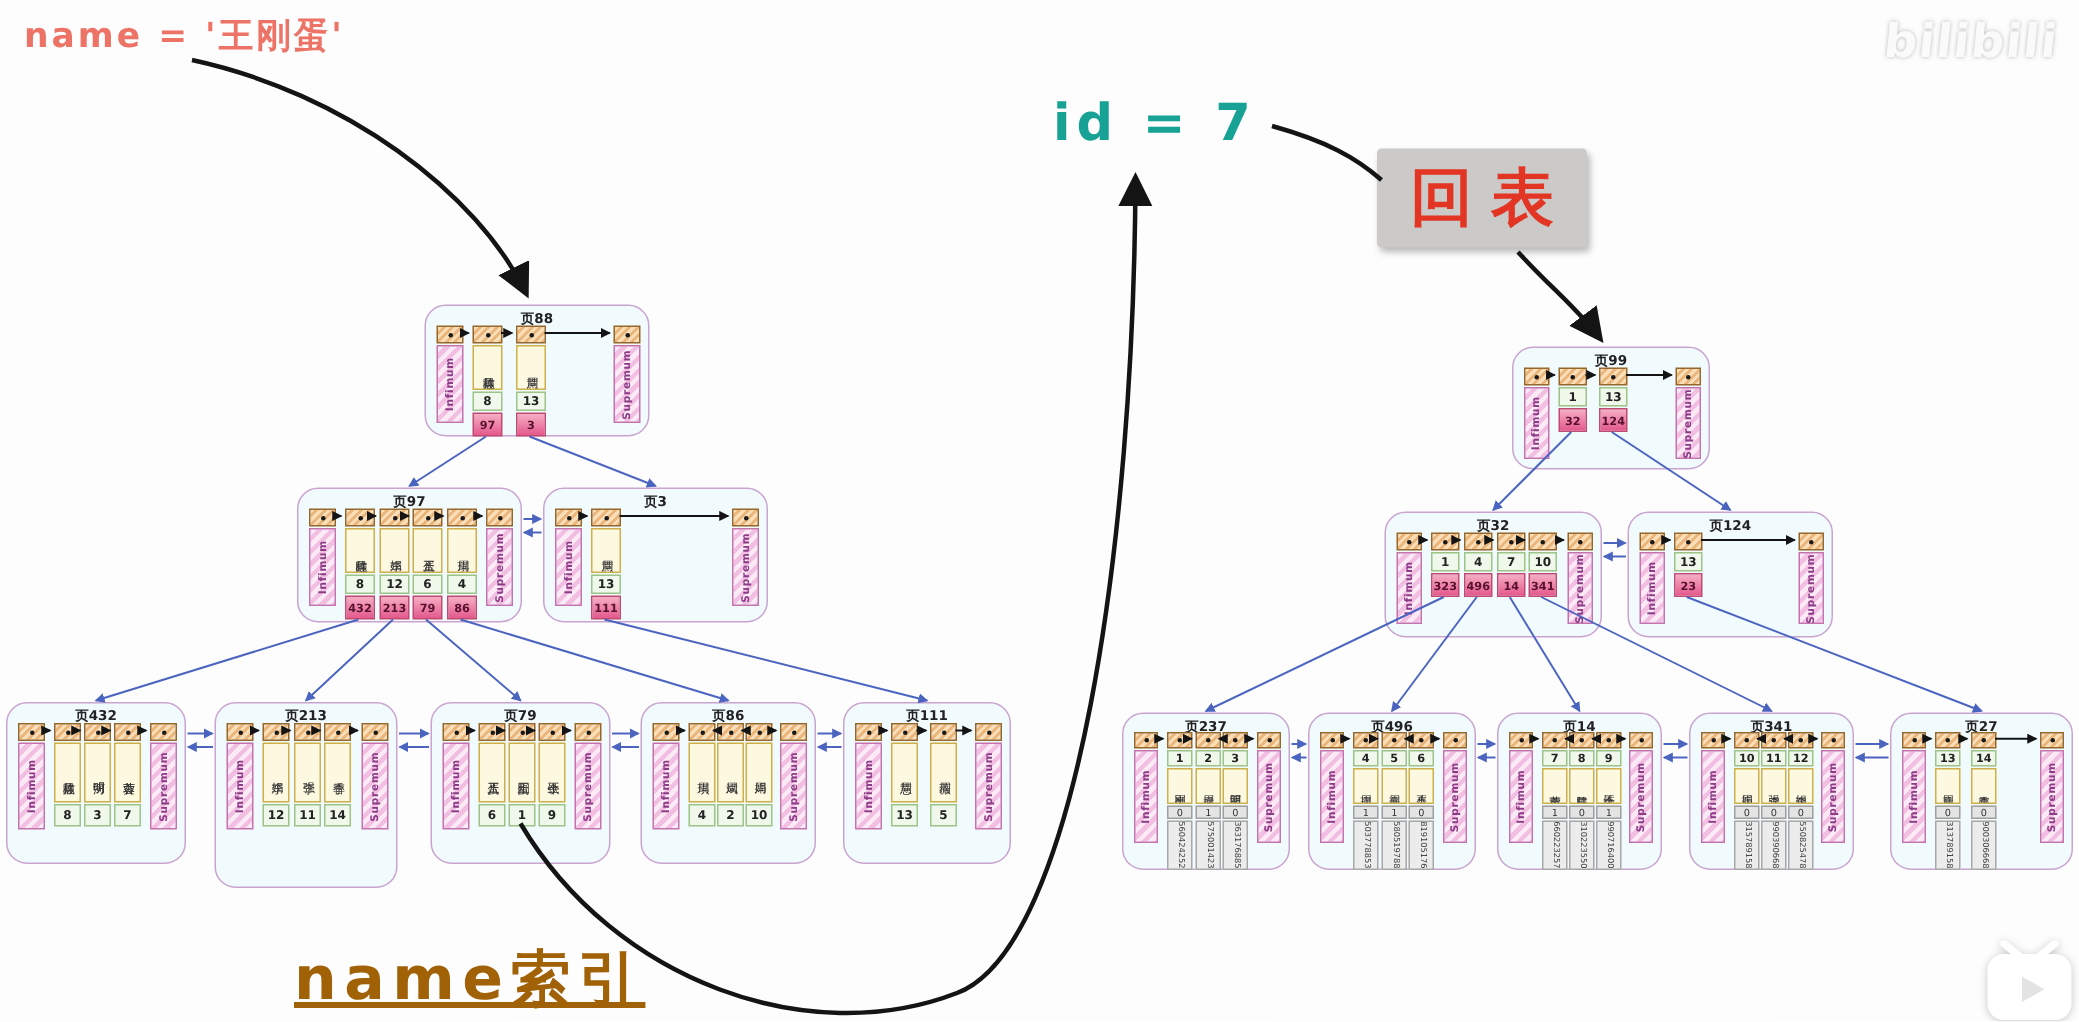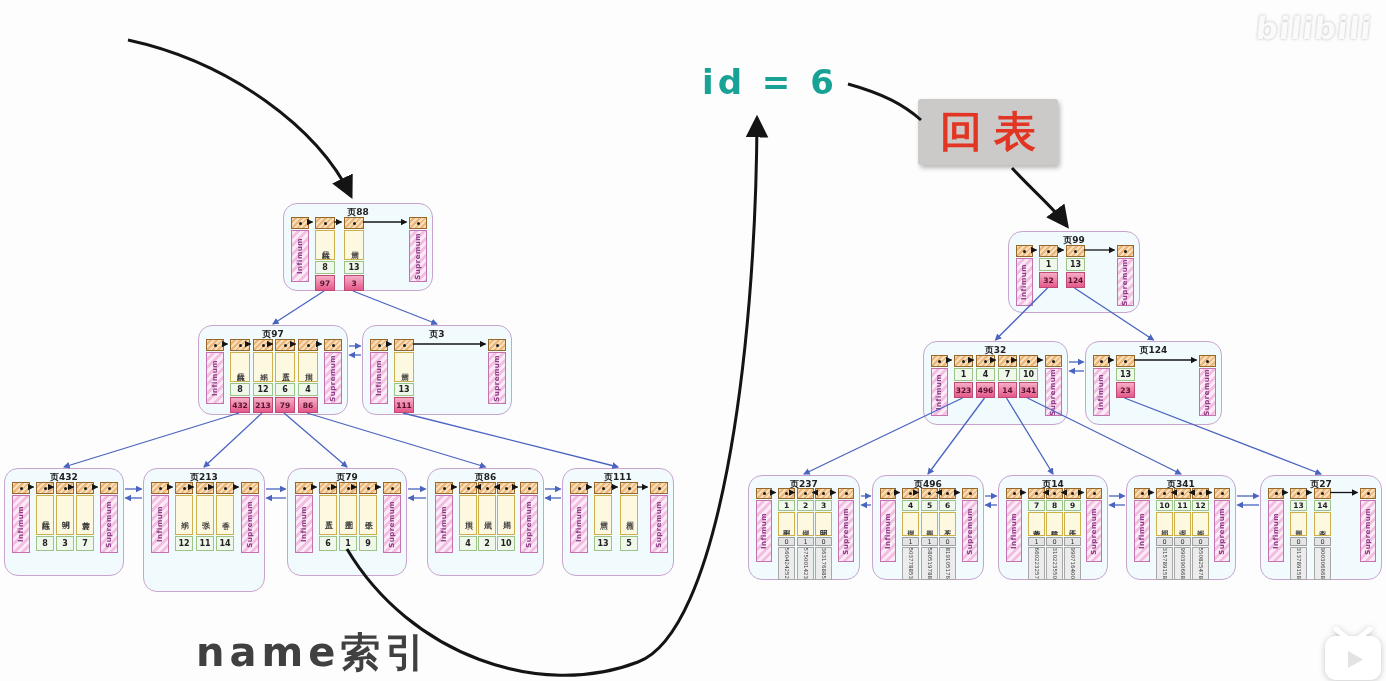--- a/index.html
+++ b/index.html
@@ -44,27 +44,28 @@
 
   .tv-icon{position:absolute;right:2px;bottom:0px;filter:drop-shadow(0 1px 3px rgba(0,0,0,.22));}
 
   #arrow-layer{position:absolute;left:0;top:0;width:1386px;height:681px;pointer-events:none;z-index:6;}
 </style>
 </head>
 <body>
 
 <div id="stage">
 
-  <div class="id-label" style="color: rgb(24, 162, 149);">id = 6</div>
+  <div class="query-label" style="color: rgb(236, 115, 101);">name = '王刚蛋'</div>
+  <div class="id-label" style="color: rgb(24, 162, 149);">id = 7</div>
 
   <div class="back-box">
     <span style="color: rgb(227, 53, 36);">回表</span>
   </div>
 
-  <div class="index-label" id="left-index-label" style="color: #404040;">name索引</div>
+  <div class="index-label" id="left-index-label" style="color: #a16207; text-decoration: underline;">name索引</div>
 
   <div class="watermark">
     <span class="wm-logo">bilibili</span>
   </div>
 
   <svg class="tv-icon" width="62" height="54" viewBox="0 0 62 54">
     <path d="M14 2 L25 11 M48 2 L37 11" stroke="#ffffff" stroke-width="5" stroke-linecap="round" fill="none"></path>
     <rect x="3" y="9" width="56" height="44" rx="11" fill="#ffffff"></rect>
     <path d="M26 24 L41 32.5 L26 41 Z" fill="#e3e3e3"></path>
   </svg>

